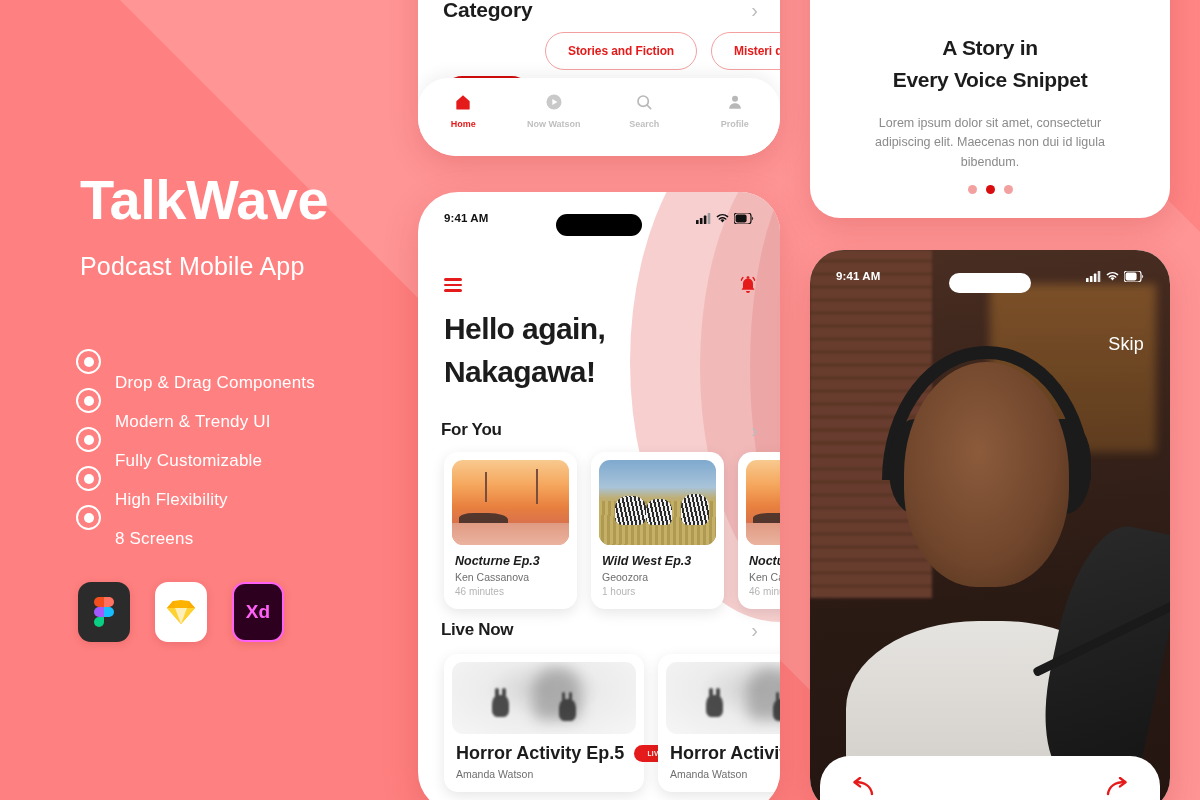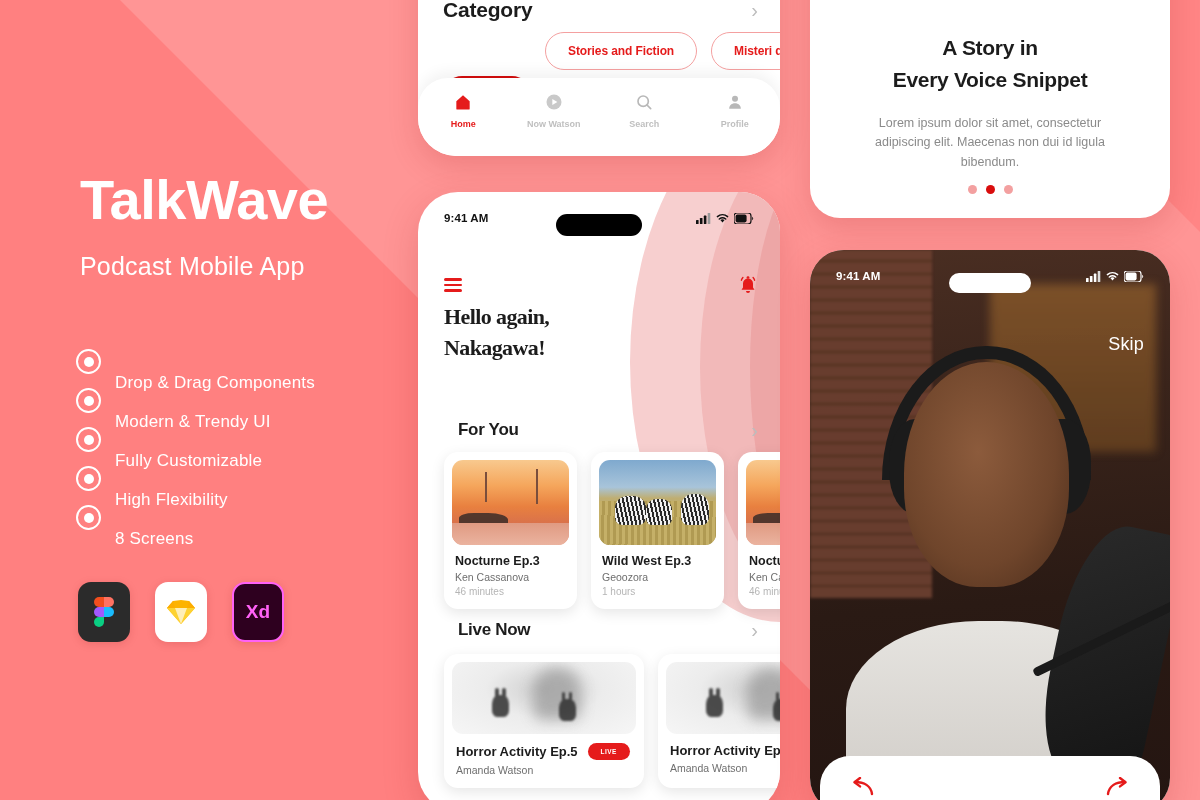--- a/index.html
+++ b/index.html
@@ -123,49 +123,49 @@
   .sb-icons { margin-left: auto; display: flex; align-items: center; gap: 5px; }
 
   .topbar {
     position: absolute; left: 26px; right: 22px; top: 82px;
     display: flex; align-items: center; justify-content: space-between;
   }
   .hamburger { display: flex; flex-direction: column; gap: 3px; }
   .hamburger span { display: block; width: 18px; height: 2.6px; background: #E51B1B; border-radius: 2px; }
 
   .greeting {
-    position: absolute; left: 26px; top: 109px;
-    font-size: 22px; font-weight: 700; color: #1C1C1C;
-    line-height: 1.42; letter-spacing: -0.6px; font-family: Liberation Serif, serif;
+    position: absolute; left: 26px; top: 116px;
+    font-size: 30px; font-weight: 700; color: #1C1C1C;
+    line-height: 1.42; letter-spacing: -0.6px;
   }
   .sec-head {
-    position: absolute; left: 40px; right: 22px;
+    position: absolute; left: 23px; right: 22px;
     display: flex; align-items: flex-end; justify-content: space-between;
   }
   .sec-title { font-size: 17px; font-weight: 700; color: #1C1C1C; letter-spacing: -0.3px; }
 
   .card-row { position: absolute; left: 26px; display: flex; gap: 14px; }
   .pcard {
     width: 133px; flex: none; background: #fff; border-radius: 14px;
     padding: 8px 8px 12px 8px;
     box-shadow: 0 4px 14px rgba(0,0,0,.10);
   }
   .pcard-img { width: 100%; height: 85px; border-radius: 11px; overflow: hidden; position: relative; }
-  .pcard-t { font-size: 12.5px; font-weight: 700; color: #1C1C1C; margin: 9px 0 0 3px; white-space: nowrap; }
+  .pcard-t { font-size: 12.5px; font-weight: 700; color: #1C1C1C; margin: 9px 0 0 3px; white-space: nowrap; font-style: italic; }
   .pcard-a { font-size: 10.5px; color: #6E6E6E; margin: 3px 0 0 3px; white-space: nowrap; }
   .pcard-d { font-size: 10px; color: #B5B5B5; margin: 3px 0 0 3px; white-space: nowrap; }
 
   .lcard {
     width: 200px; flex: none; background: #fff; border-radius: 14px;
     padding: 8px 8px 12px 8px;
     box-shadow: 0 4px 14px rgba(0,0,0,.10);
   }
   .lcard-img { width: 100%; height: 72px; border-radius: 11px; overflow: hidden; position: relative; }
   .lcard-foot { display: flex; align-items: center; margin: 9px 0 0 4px; }
-  .lcard-t { font-size: 13px; font-weight: 700; color: #1C1C1C; white-space: nowrap; }
+  .lcard-t { font-size: 18px; font-weight: 700; color: #1C1C1C; white-space: nowrap; }
   .live-badge {
     margin-left: 10px; background: #E51B1B; color: #fff;
     font-size: 6.5px; font-weight: 700; letter-spacing: .4px;
     padding: 5px 13px; border-radius: 9px;
   }
   .lcard-a { font-size: 10.5px; color: #6E6E6E; margin: 4px 0 0 4px; white-space: nowrap; }
 
   
   .art-sunset { position: absolute; inset: 0; background:
       linear-gradient(#F8C98E 0%, #F5A65C 30%, #E8803F 55%, #D9714B 75%, #E8A28C 100%); }

